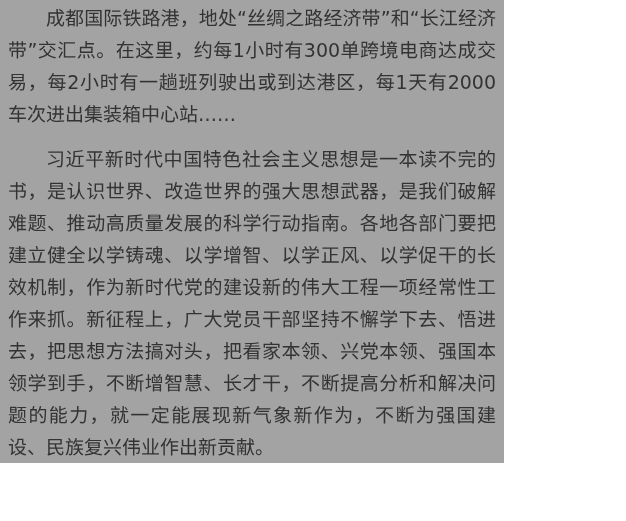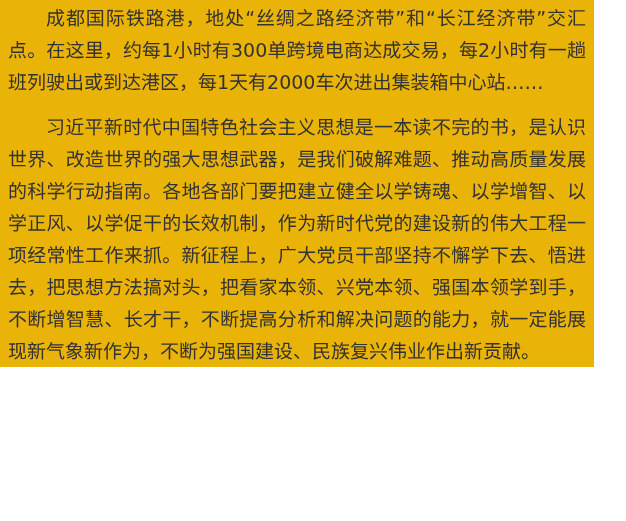--- a/index.html
+++ b/index.html
@@ -8,23 +8,23 @@
       background: #ffffff;
     }
     body {
       width: 626px;
       height: 521px;
       overflow: hidden;
       font-family: "DejaVu Sans", "Liberation Sans", sans-serif;
     }
     .page {
       box-sizing: border-box;
-      width: 594px;
+      width: 504px;
       padding: 2px 8px 0 8px;
-      background: #eab308;
+      background: #a3a3a3;
     }
     .para {
       margin: 0 0 13px 0;
       font-size: 19px;
       line-height: 32px;
       color: #333333;
       text-align: justify;
       text-justify: inter-ideograph;
       text-indent: 2em;
       word-break: break-all;

